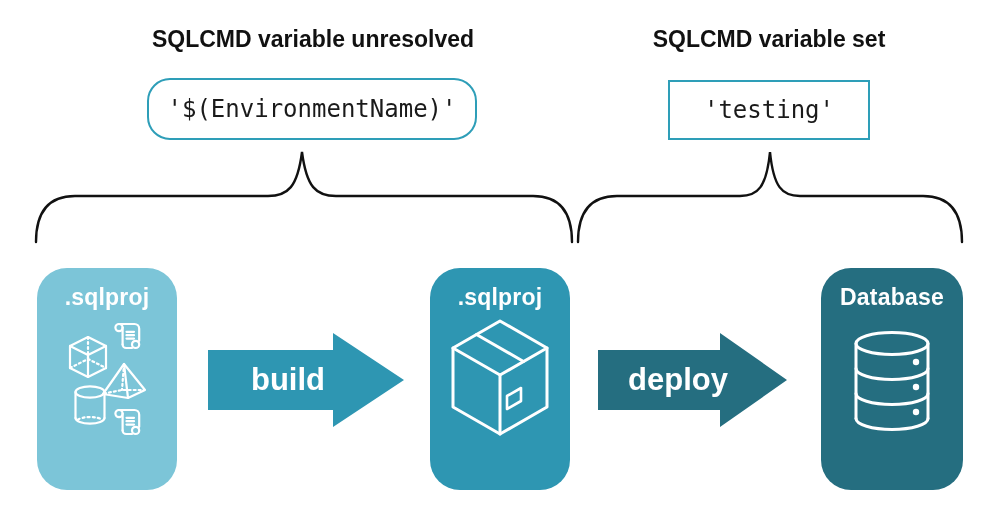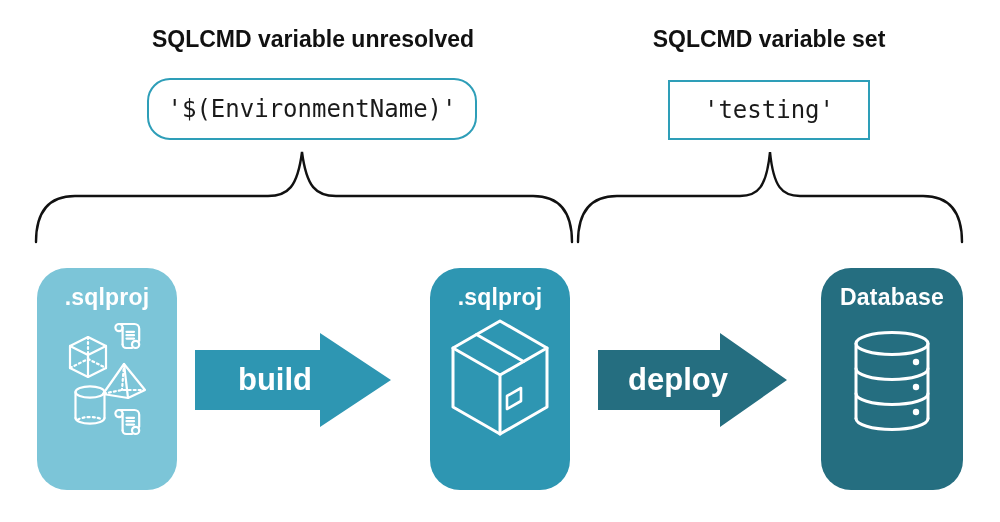--- a/index.html
+++ b/index.html
@@ -28,21 +28,21 @@
   .stage svg{position:absolute;}
   .sql-icons{left:14px;top:50px;width:110px;height:120px;}
   .pkg{left:20px;top:50px;width:100px;height:124px;}
   .db{left:29px;top:62px;width:84px;height:102px;}
 
   .icon-stroke{fill:none;stroke:#ffffff;stroke-linecap:round;stroke-linejoin:round;}
   .sw22{stroke-width:2.2;} .sw3{stroke-width:3;} .sw26{stroke-width:2.6;}
   .dash{stroke-dasharray:2 3;}
 
   .arrow{position:absolute;top:333px;height:94px;}
-  #arrow-build{left:195px;width:197px;}
+  #arrow-build{left:208px;width:197px;}
   #arrow-deploy{left:598px;width:190px;text-align:right;}
   .arrow svg{position:absolute;left:0;top:0;width:100%;height:100%;}
   .arrow-label{position:absolute;left:0;top:0;width:160px;height:94px;display:flex;
                align-items:center;justify-content:center;color:#ffffff;font-size:31px;font-weight:700;}
 </style>
 </head>
 <body>
 
 <div class="canvas">
 

